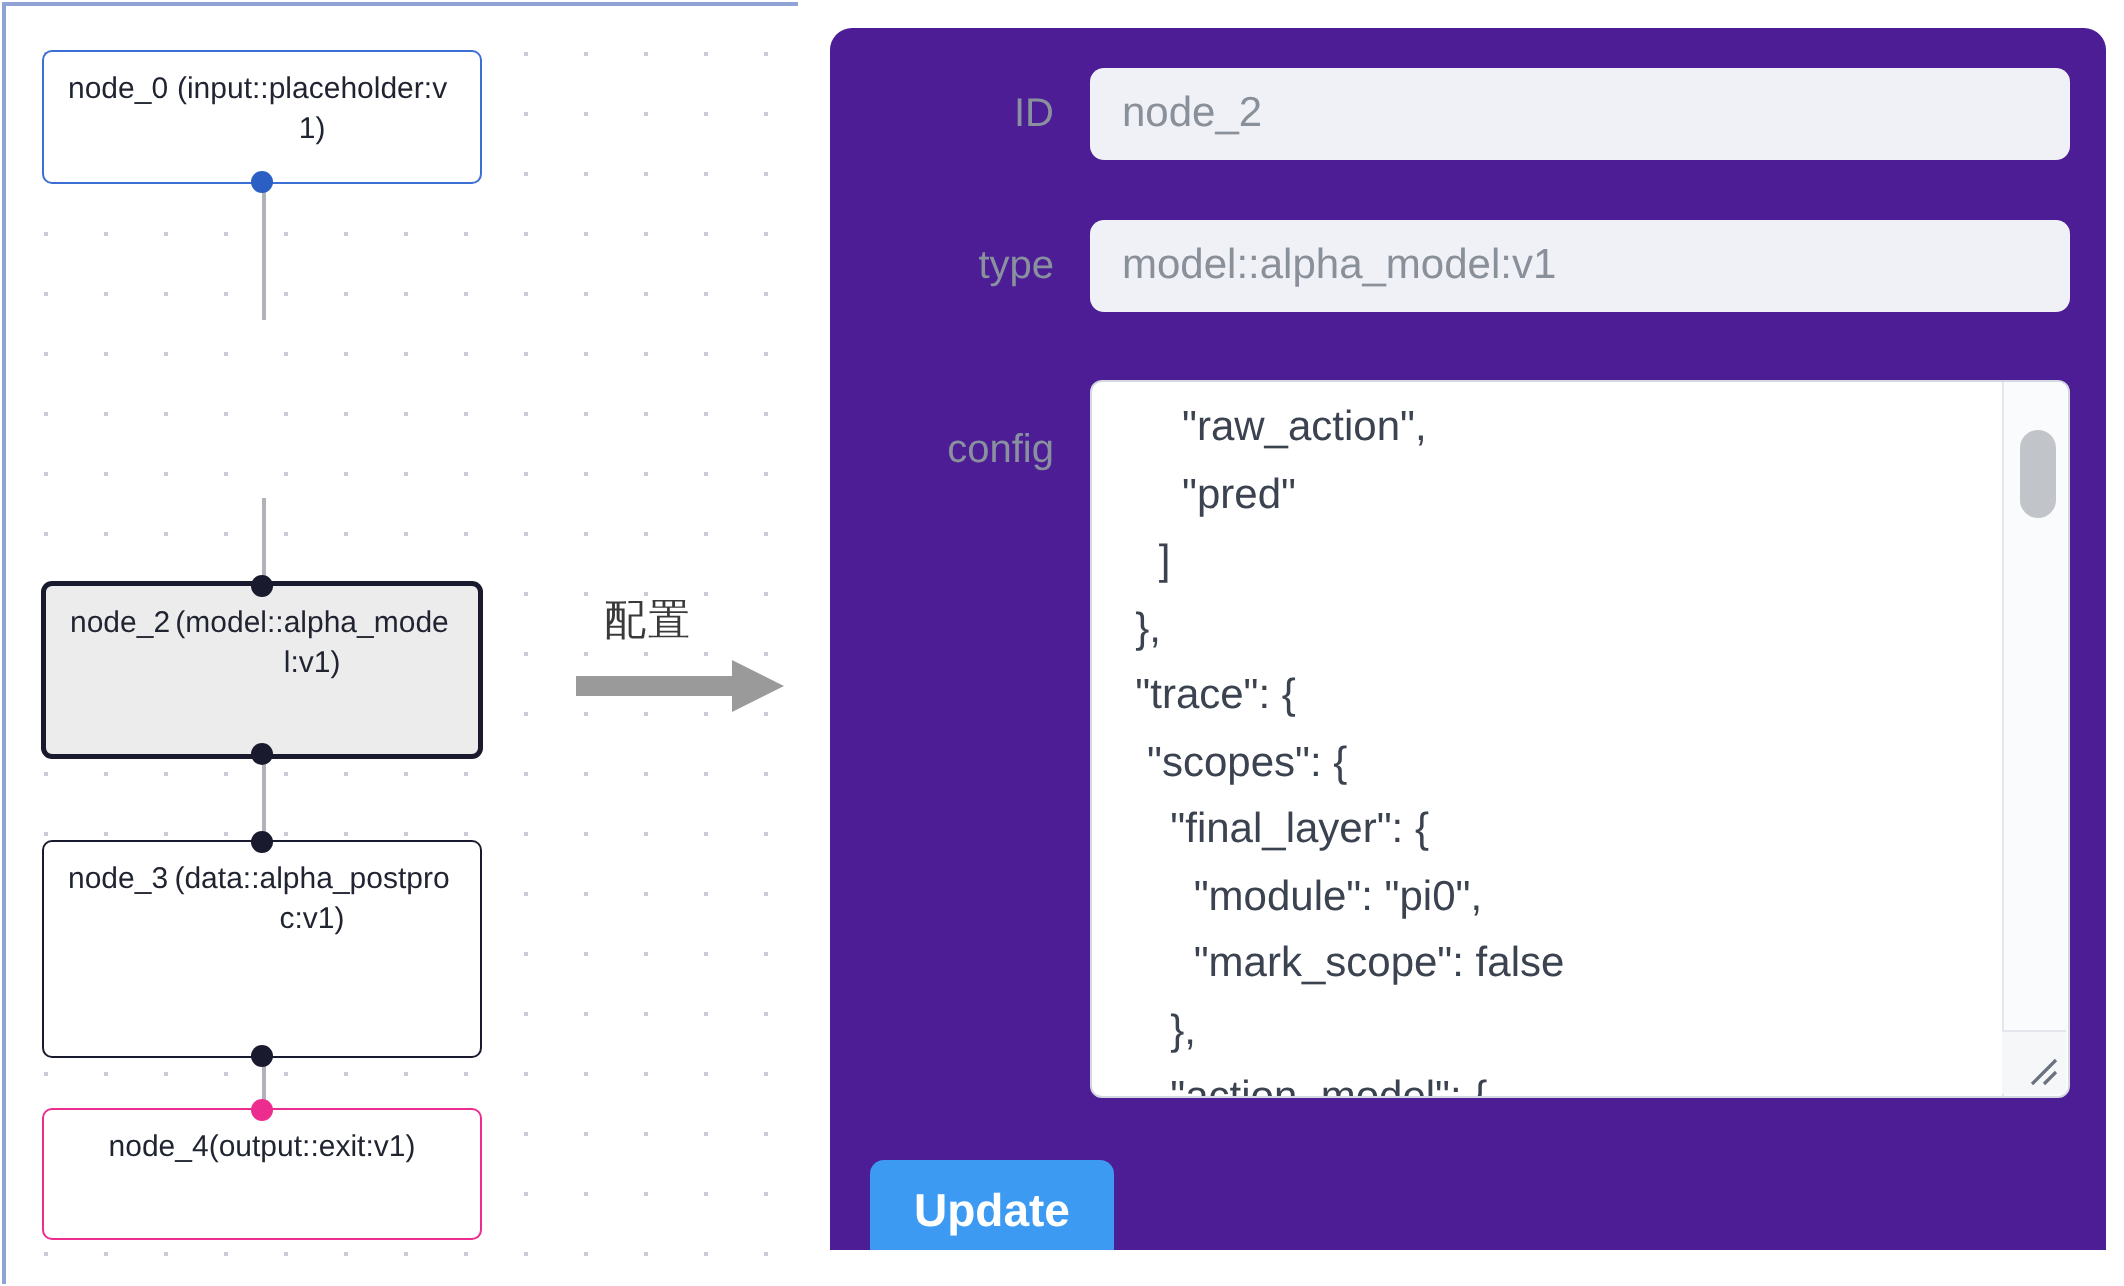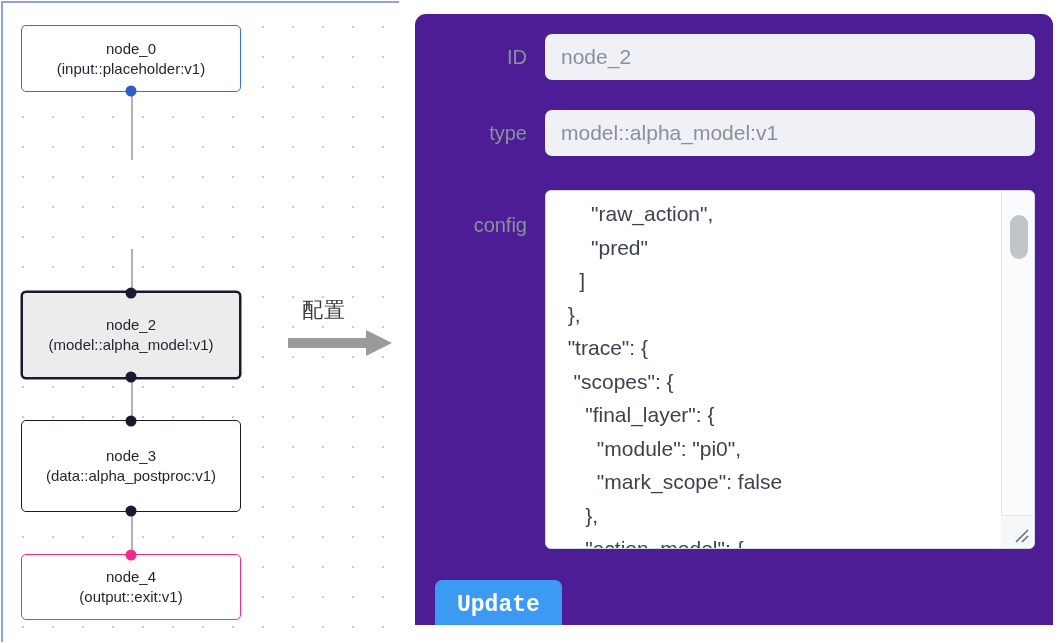--- a/index.html
+++ b/index.html
@@ -36,21 +36,21 @@
     width: 220px;
     background: #ffffff;
     border: 1.5px solid #1a1a2e;
     border-radius: 5px;
     color: #1f2430;
     font-size: 15px;
     line-height: 20px;
     text-align: center;
     padding: 9px 12px;
     display: flex;
-    flex-direction: column;
+    flex-direction: row;
     justify-content: center;
   }
   .node .nid { white-space: nowrap; }
   .node .ntype { word-break: break-all; }
 
   .node.is-input  { border-color: #3b6fd4; }
   .node.is-output { border-color: #ec2d8f; justify-content: center; }
   .node.is-selected {
     background: #ececec;
     border-color: #1a1a2e;
@@ -190,21 +190,21 @@
     position: absolute;
     left: 20px; top: 566px;
     background: #3c9af3;
     color: #ffffff;
     font-size: 23px;
     font-weight: bold;
     border: none;
     border-radius: 7px;
     padding: 12px 22px;
     cursor: pointer;
-    font-family: Liberation Mono, monospace;
+    font-family: Liberation Sans, sans-serif;
   }
 
   
   #edge-top-left {
     position: absolute; left: 1px; top: 1px;
     width: 398px; height: 641px;
     border-left: 2px solid #8fa3d4;
     border-top: 2px solid #8fa3d4;
     pointer-events: none;
   }
@@ -228,21 +228,21 @@
     </div>
 
 
     <div class="node is-selected" style="left:21px; top:291px; height:88px;">
       <div class="nid">node_2</div>
       <div class="ntype">(model::alpha_model:v1)</div>
       <div class="handle top"></div>
       <div class="handle bottom"></div>
     </div>
 
-    <div class="node" style="left:21px; top:420px; height:92px;">
+    <div class="node" style="left:21px; top:420px; height:109px;">
       <div class="nid">node_3</div>
       <div class="ntype">(data::alpha_postproc:v1)</div>
       <div class="handle top"></div>
       <div class="handle bottom"></div>
     </div>
 
     <div class="node is-output" style="left:21px; top:554px; height:66px;">
       <div class="nid">node_4</div>
       <div class="ntype">(output::exit:v1)</div>
       <div class="handle top pink"></div>

